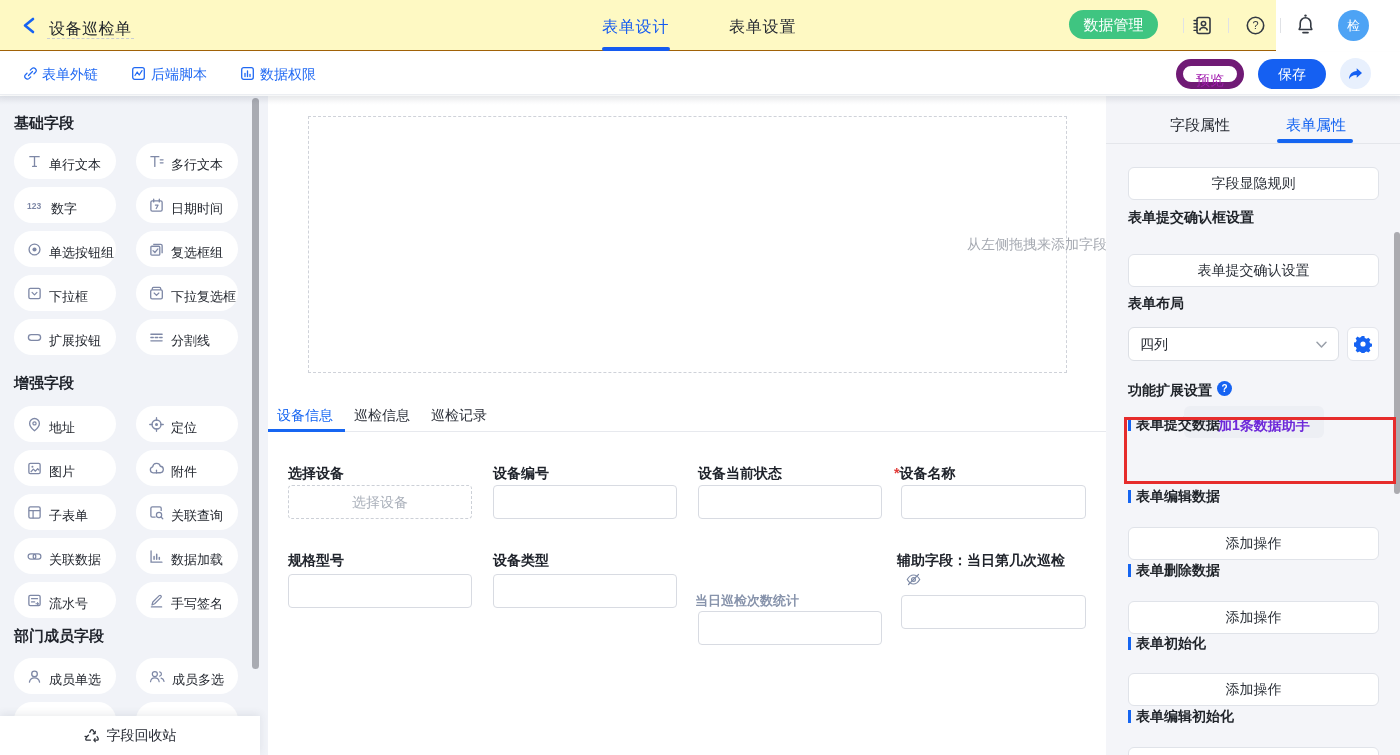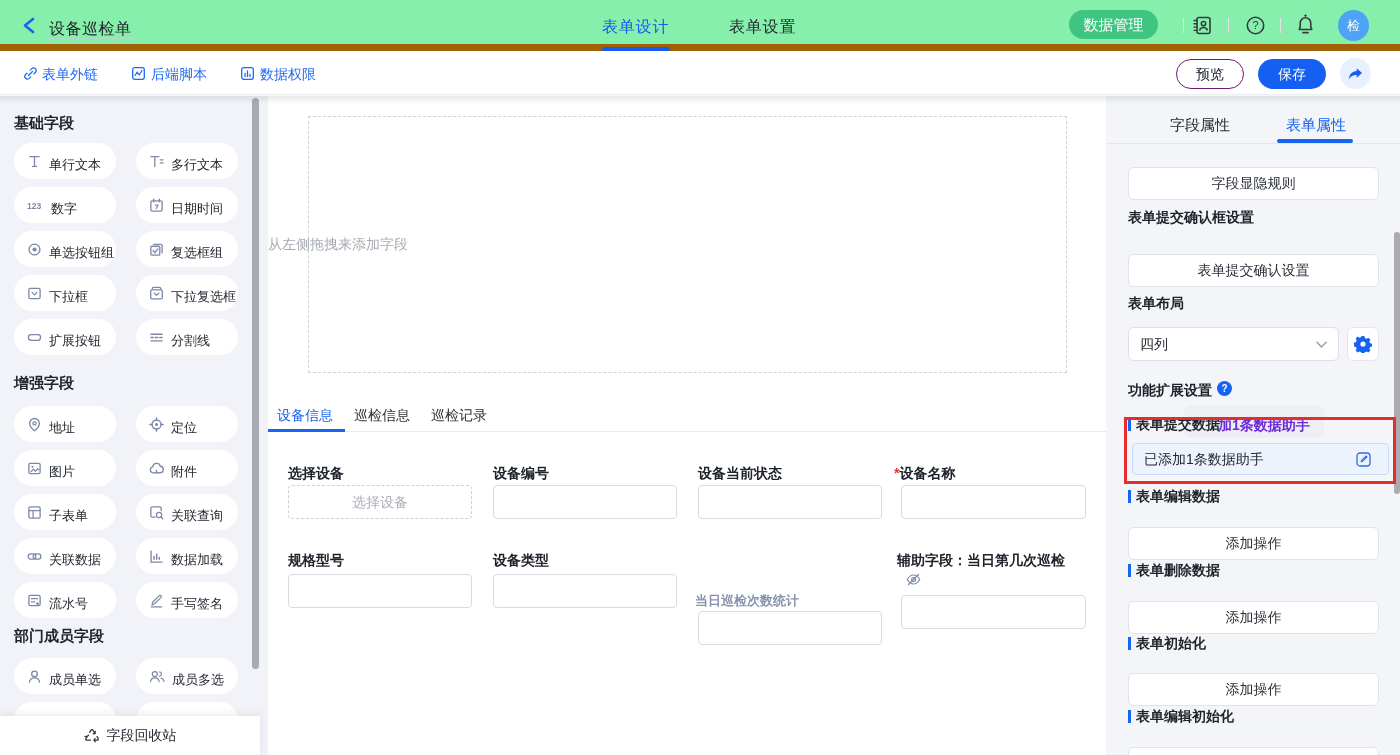--- a/index.html
+++ b/index.html
@@ -3,40 +3,40 @@
 <meta charset="utf-8">
 <title>表单设计</title>
 <style>
   * { margin:0; padding:0; box-sizing:border-box; }
   html,body { width:1400px; height:755px; overflow:hidden; background:#fff;
     font-family:"Liberation Sans", sans-serif; }
   .abs { position:absolute; }
   #stage { position:relative; width:1400px; height:755px; }
 
   
-  #header { left:0; top:0; width:1400px; height:51px; background:#86efac;
-    border-bottom:7px solid #a16207; z-index:30; }
+  #header { left:0; top:0; width:1276px; height:51px; background:#fef9c3;
+    border-bottom:1px solid #a16207; z-index:30; }
   .htitle { left:49px; top:19px; font-size:16px; color:#1f2329; font-weight:400; letter-spacing:.5px;}
   .hdash { left:47px; top:38px; width:87px; border-bottom:1px dashed #c9cdd4; }
   .topTab { top:17px; font-size:16px; letter-spacing:.8px; color:#272b33; }
   .topTab.act { color:#155bf0; }
   .topTabBar { left:602px; top:47px; width:68px; height:4px; border-radius:2px; background:#155bf0; }
   .greenBtn { left:1069px; top:10px; width:89px; height:29px; border-radius:15px;
     background:#3fc581; color:#fff; font-size:15px; text-align:center; line-height:29px; }
   .vdiv { top:18px; width:1px; height:15px; background:#e0e2e6; }
   .avatar { left:1338px; top:10px; width:31px; height:31px; border-radius:50%;
     background:#4da3f5; color:#fff; font-size:13px; text-align:center; line-height:31px; }
 
   
   #toolbar { left:0; top:52px; width:1400px; height:43px; background:#fff;
     border-bottom:1px solid #eceef2; box-shadow:0 3px 6px rgba(40,50,70,.05); z-index:29; }
   .tlink { top:14px; font-size:14px; color:#2069f3; }
   .pillBtn { top:7px; height:30px; border-radius:15px; font-size:14px;
     text-align:center; line-height:28px; }
-  #btnPreview { left:1176px; width:68px; border:1px solid #701a75; color:#0f172a; background:#fff; }
+  #btnPreview { left:1176px; width:68px; border:7px solid #701a75; color:#a21caf; background:#fff; }
   #btnSave { left:1258px; width:68px; background:#1560f2; color:#fff; line-height:30px;}
   #btnShare { left:1340px; top:6px; width:31px; height:31px; border-radius:50%; background:#e8f0fd; }
 
   
   #sidebar { left:0; top:96px; width:268px; height:659px; background:#f1f3f8; }
   #canvas  { left:268px; top:96px; width:838px; height:659px; background:#fff; }
   #rpanel  { left:1106px; top:96px; width:294px; height:659px; background:#f4f5f9; }
   #canvasShadow { left:0px; top:96px; width:1400px; height:9px;
      background:linear-gradient(rgba(30,40,60,.07),rgba(30,40,60,0)); z-index:2;}
 
@@ -47,21 +47,21 @@
   .pill svg { margin-left:13px; margin-right:7px; flex:none; }
   .pill span { white-space:nowrap;margin-top:8px; }
   .sScroll { left:252px; width:7px; border-radius:4px; background:#a9abb2; }
   #recycleBar { left:0px; top:620px; width:260px; height:39px; background:#fff;
      box-shadow:0 -2px 8px rgba(60,70,90,.10); display:flex; align-items:center;
      justify-content:center; font-size:14px; color:#262a33; z-index:5;}
   #recycleBar svg{ margin-right:7px; }
 
   
   .dashedBox { left:40px; top:20px; width:759px; height:257px; border:1px dashed #cfd2d9; }
-  .dragHint { left:0; top:140px; width:839px; text-align:left; font-size:14px; color:#a6aab2; }
+  .dragHint { left:0; top:140px; width:839px; text-align:right; font-size:14px; color:#a6aab2; }
   .ctab { top:311px; font-size:14px; color:#2b2f38; }
   .ctab.act { color:#1766f2; }
   .ctabLine { left:0px; top:335px; width:838px; height:1px; background:#e7e9ee; }
   .ctabBar { left:0px; top:333px; width:77px; height:3px; background:#1766f2; }
   .flabel { font-size:14px; font-weight:700; color:#20242c; line-height:19px; }
   .finput { width:184px; height:34px; background:#fff; border:1px solid #d8dbe2; border-radius:4px; }
   .fdash  { border:1px dashed #ccd0d7; text-align:center; line-height:32px; color:#abb1bb; font-size:14px; }
   .flink { font-size:13px; font-weight:700; color:#8793ab;font-family:Liberation Mono, monospace; }
   .req { color:#e23c39; }
 
@@ -436,27 +436,20 @@
         <text x="7.5" y="11" font-size="10" font-weight="bold" fill="#fff" text-anchor="middle" font-family="Liberation Sans">?</text>
       </svg>
 
     <div class="abs ghostBand"></div>
     <div class="abs ghostTxt">加1条数据助手</div>
 
     <div class="abs redbox"></div>
     <div class="abs bluebar" style="top:322px"></div>
     <div class="abs rsubhead" style="top:320px">表单提交数据</div>
 
-    <div class="abs bluebox">
-        <span class="t">已添加1条数据助手</span>
-      <svg style="position:absolute;right:17px;top:8px" width="15" height="15" viewBox="0 0 15 15">
-          <rect x="1" y="1" width="13" height="13" rx="3" fill="none" stroke="#2e6cf0" stroke-width="1.3"></rect>
-          <path d="M10.2 4 11 4.8 6.5 9.3l-1.4.5 .5-1.4z" fill="none" stroke="#2e6cf0" stroke-width="1.1" stroke-linejoin="round"></path>
-        </svg>
-    </div>
 
     <div class="abs bluebar" style="top:394px"></div>
     <div class="abs rsubhead" style="top:392px">表单编辑数据</div>
     <div class="abs rbtn" style="top:419px">添加操作</div>
 
     <div class="abs bluebar" style="top:468px"></div>
     <div class="abs rsubhead" style="top:466px">表单删除数据</div>
     <div class="abs rbtn" style="top:493px">添加操作</div>
 
     <div class="abs bluebar" style="top:541px"></div>

